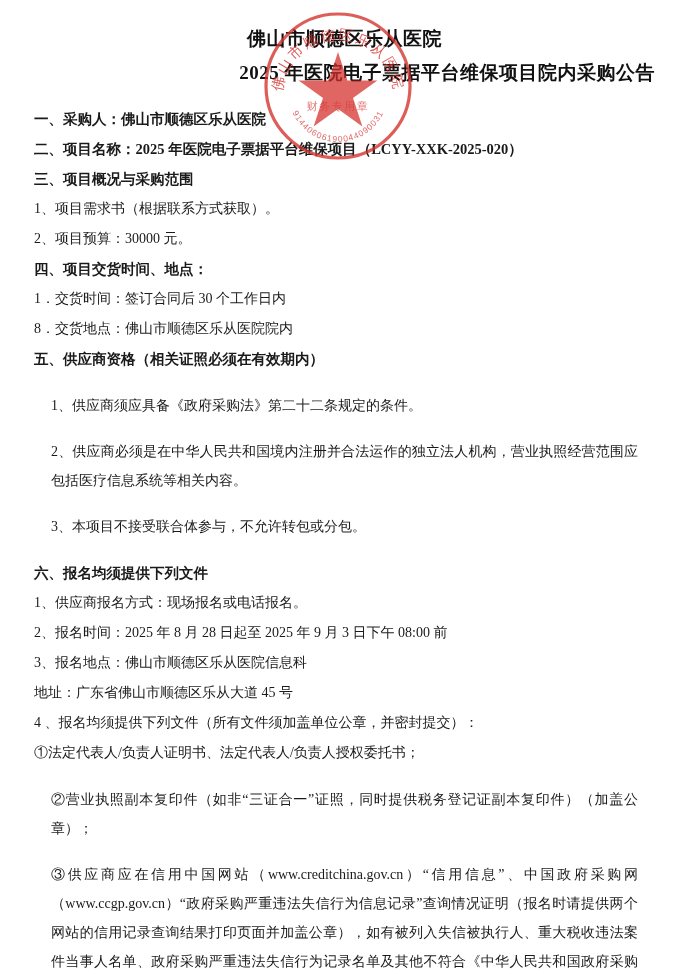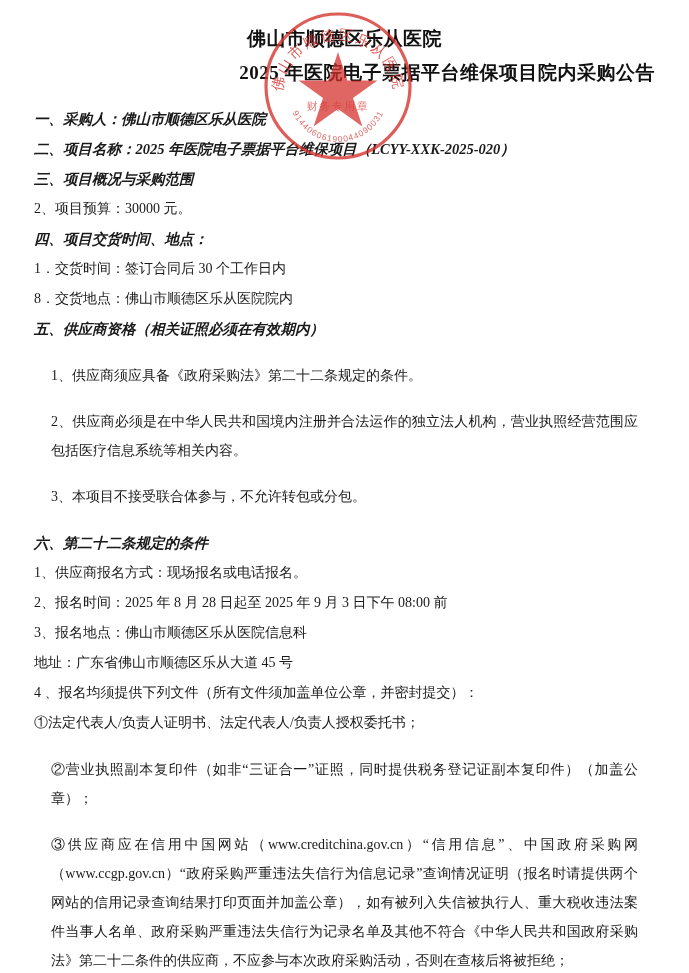--- a/index.html
+++ b/index.html
@@ -42,21 +42,20 @@
     line-height: 34px;
     letter-spacing: 0.5px;
     color: #111;
     margin-bottom: 14px;
   }
   .h-item {
     font-weight: bold;
     font-size: 14.5px;
     line-height: 30px;
     margin: 0;
-    font-style: italic;
   }
   .p-item {
     font-size: 14px;
     line-height: 30px;
     margin: 0;
   }
   .p-wrap {
     font-size: 14px;
     line-height: 29px;
     margin: 17px;
@@ -117,32 +116,33 @@
   <div class="inner">
 
     <div class="title">佛山市顺德区乐从医院</div>
     <div class="title-2">2025 年医院电子票据平台维保项目院内采购公告</div>
 
     <p class="h-item">一、采购人：佛山市顺德区乐从医院</p>
 
     <p class="h-item">二、项目名称：2025 年医院电子票据平台维保项目（LCYY-XXK-2025-020）</p>
 
     <p class="h-item">三、项目概况与采购范围</p>
+    <p class="p-item">1、项目需求书（根据联系方式获取）。</p>
     <p class="p-item">2、项目预算：30000 元。</p>
 
     <p class="h-item">四、项目交货时间、地点：</p>
     <p class="p-item">1．交货时间：签订合同后 30 个工作日内</p>
     <p class="p-item">8．交货地点：佛山市顺德区乐从医院院内</p>
 
     <p class="h-item">五、供应商资格（相关证照必须在有效期内）</p>
     <p class="p-wrap">1、供应商须应具备《政府采购法》第二十二条规定的条件。</p>
     <p class="p-wrap">2、供应商必须是在中华人民共和国境内注册并合法运作的独立法人机构，营业执照经营范围应包括医疗信息系统等相关内容。</p>
     <p class="p-wrap">3、本项目不接受联合体参与，不允许转包或分包。</p>
 
-    <p class="h-item">六、第二十二条规定的条件</p>
+    <p class="h-item">六、报名均须提供下列文件</p>
     <p class="p-item">1、供应商报名方式：现场报名或电话报名。</p>
     <p class="p-item">2、报名时间：2025 年 8 月 28 日起至 2025 年 9 月 3 日下午 08:00 前</p>
     <p class="p-item">3、报名地点：佛山市顺德区乐从医院信息科</p>
     <p class="p-item">地址：广东省佛山市顺德区乐从大道 45 号</p>
     <p class="p-item">4 、报名均须提供下列文件（所有文件须加盖单位公章，并密封提交）：</p>
     <p class="p-item">①法定代表人/负责人证明书、法定代表人/负责人授权委托书；</p>
     <p class="p-wrap">②营业执照副本复印件（如非“三证合一”证照，同时提供税务登记证副本复印件）（加盖公章）；</p>
     <p class="p-wrap">③供应商应在信用中国网站（www.creditchina.gov.cn）“信用信息”、中国政府采购网（www.ccgp.gov.cn）“政府采购严重违法失信行为信息记录”查询情况证明（报名时请提供两个网站的信用记录查询结果打印页面并加盖公章），如有被列入失信被执行人、重大税收违法案件当事人名单、政府采购严重违法失信行为记录名单及其他不符合《中华人民共和国政府采购法》第二十二条件的供应商，不应参与本次政府采购活动，否则在查核后将被拒绝；</p>
 
   </div>

